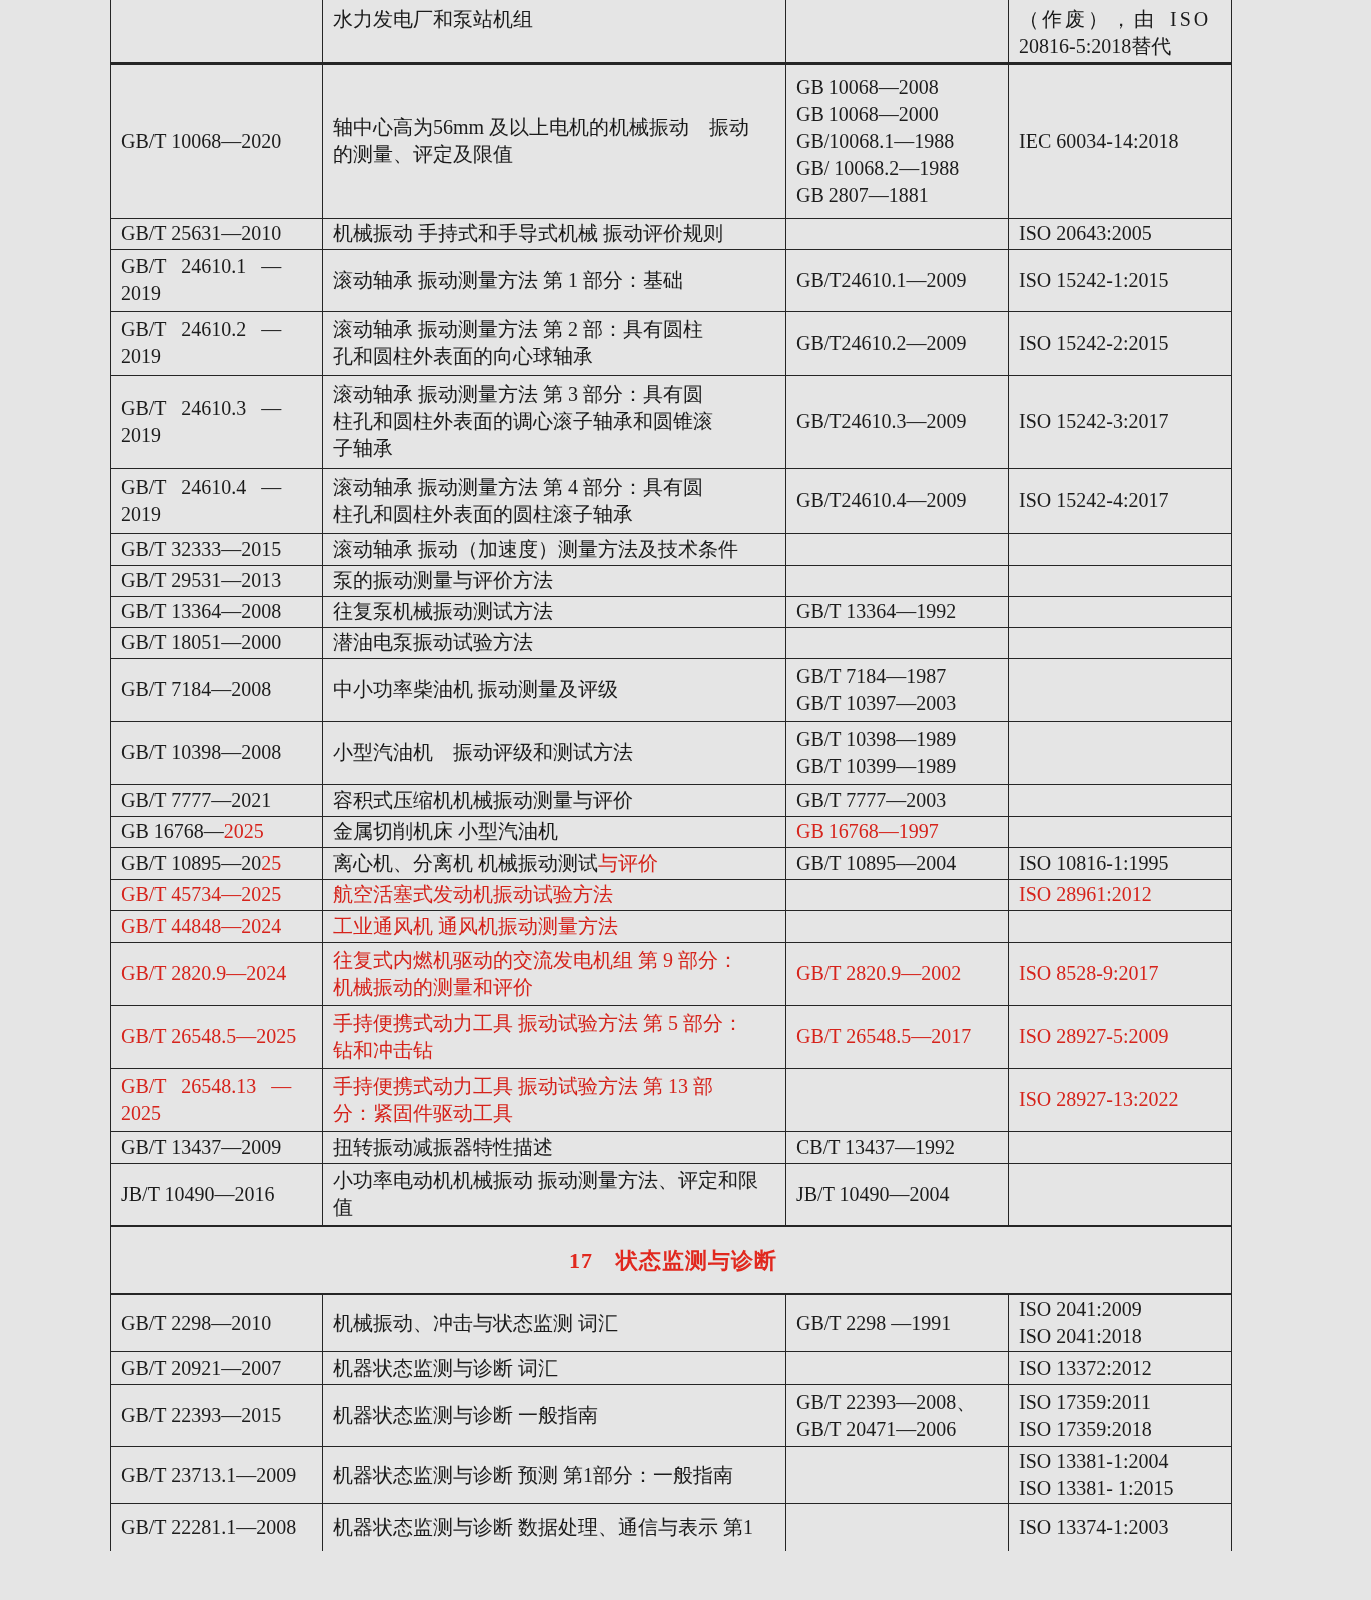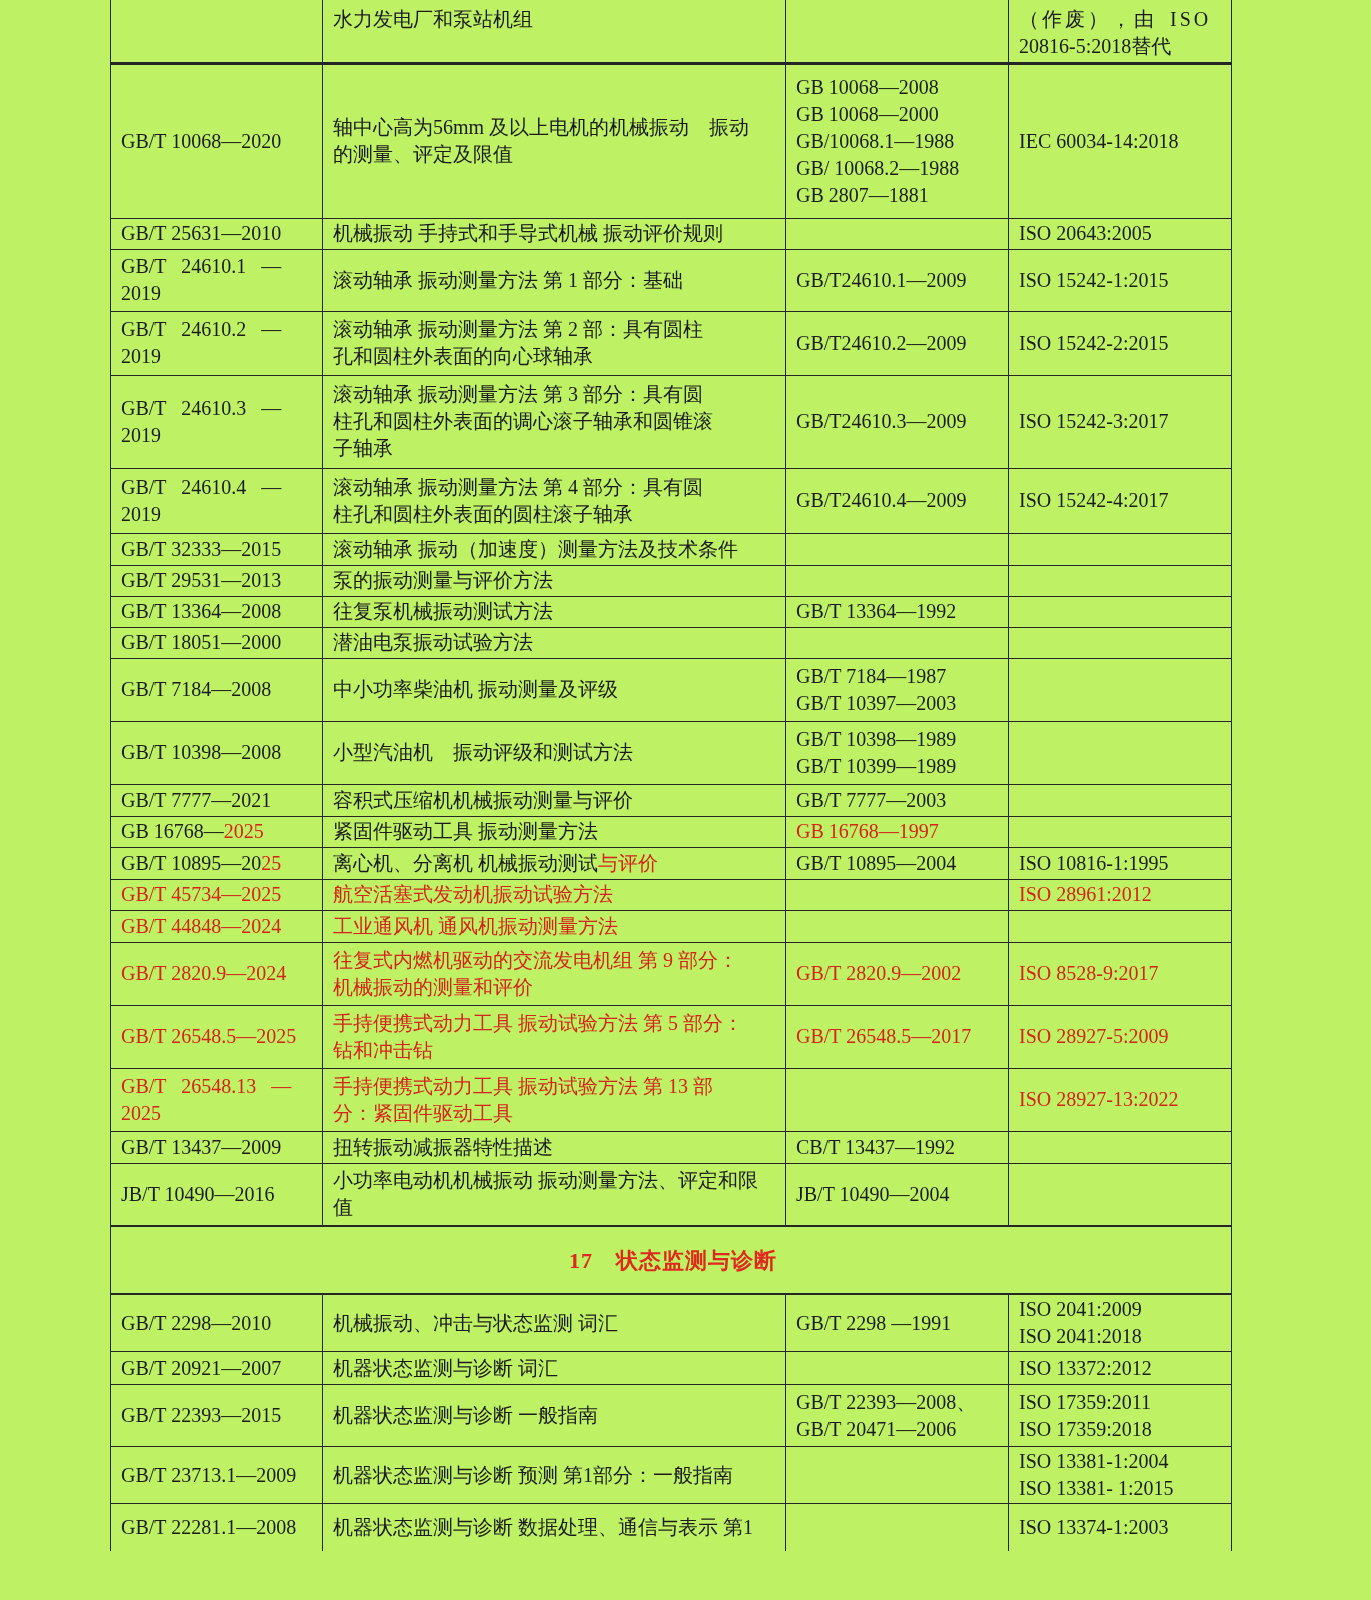--- a/index.html
+++ b/index.html
@@ -1,21 +1,21 @@
 <!DOCTYPE html>
 <html style="--ink: #1b1b1b; --red: #d6231b; --red2: #e1281e; --line: #262626;"><head>
 <meta charset="utf-8">
 <style>
   html,body{margin:0;padding:0}
   body{
     width:1371px;height:1600px;overflow:hidden;background:#ffffff;
     font-family:"Liberation Serif","DejaVu Serif",serif;
     color:var(--ink,#1b1b1b);
   }
-  .page{position:relative;width:1371px;height:1600px;background:#bef264}
+  .page{position:relative;width:1371px;height:1600px;background:#e5e5e5}
   table.std{
     position:absolute;left:110px;top:0;
     width:1121px;border-collapse:collapse;table-layout:fixed;
   }
   td{
     border:1.5px solid var(--line,#262626);
     vertical-align:middle;
     padding:1px 6px 1px 10px;
     font-size:20px;line-height:27px;
     white-space:pre-line;
@@ -142,21 +142,21 @@
           <td class="c4"></td>
         </tr>
         <tr style="height: 32px;">
           <td class="c1">GB/T 7777—2021</td>
           <td class="c2">容积式压缩机机械振动测量与评价</td>
           <td class="c3">GB/T 7777—2003</td>
           <td class="c4"></td>
         </tr>
         <tr style="height: 31px;">
           <td class="c1"><span>GB 16768—</span><span class="red">2025</span></td>
-          <td class="c2">紧固件驱动工具 振动测量方法</td>
+          <td class="c2">金属切削机床 小型汽油机</td>
           <td class="c3 red">GB 16768—1997</td>
           <td class="c4"></td>
         </tr>
         <tr style="height: 32px;">
           <td class="c1"><span>GB/T 10895—20</span><span class="red">25</span></td>
           <td class="c2"><span>离心机、分离机 机械振动测试</span><span class="red">与评价</span></td>
           <td class="c3">GB/T 10895—2004</td>
           <td class="c4">ISO 10816-1:1995</td>
         </tr>
         <tr class="rowred" style="height: 31px;">

